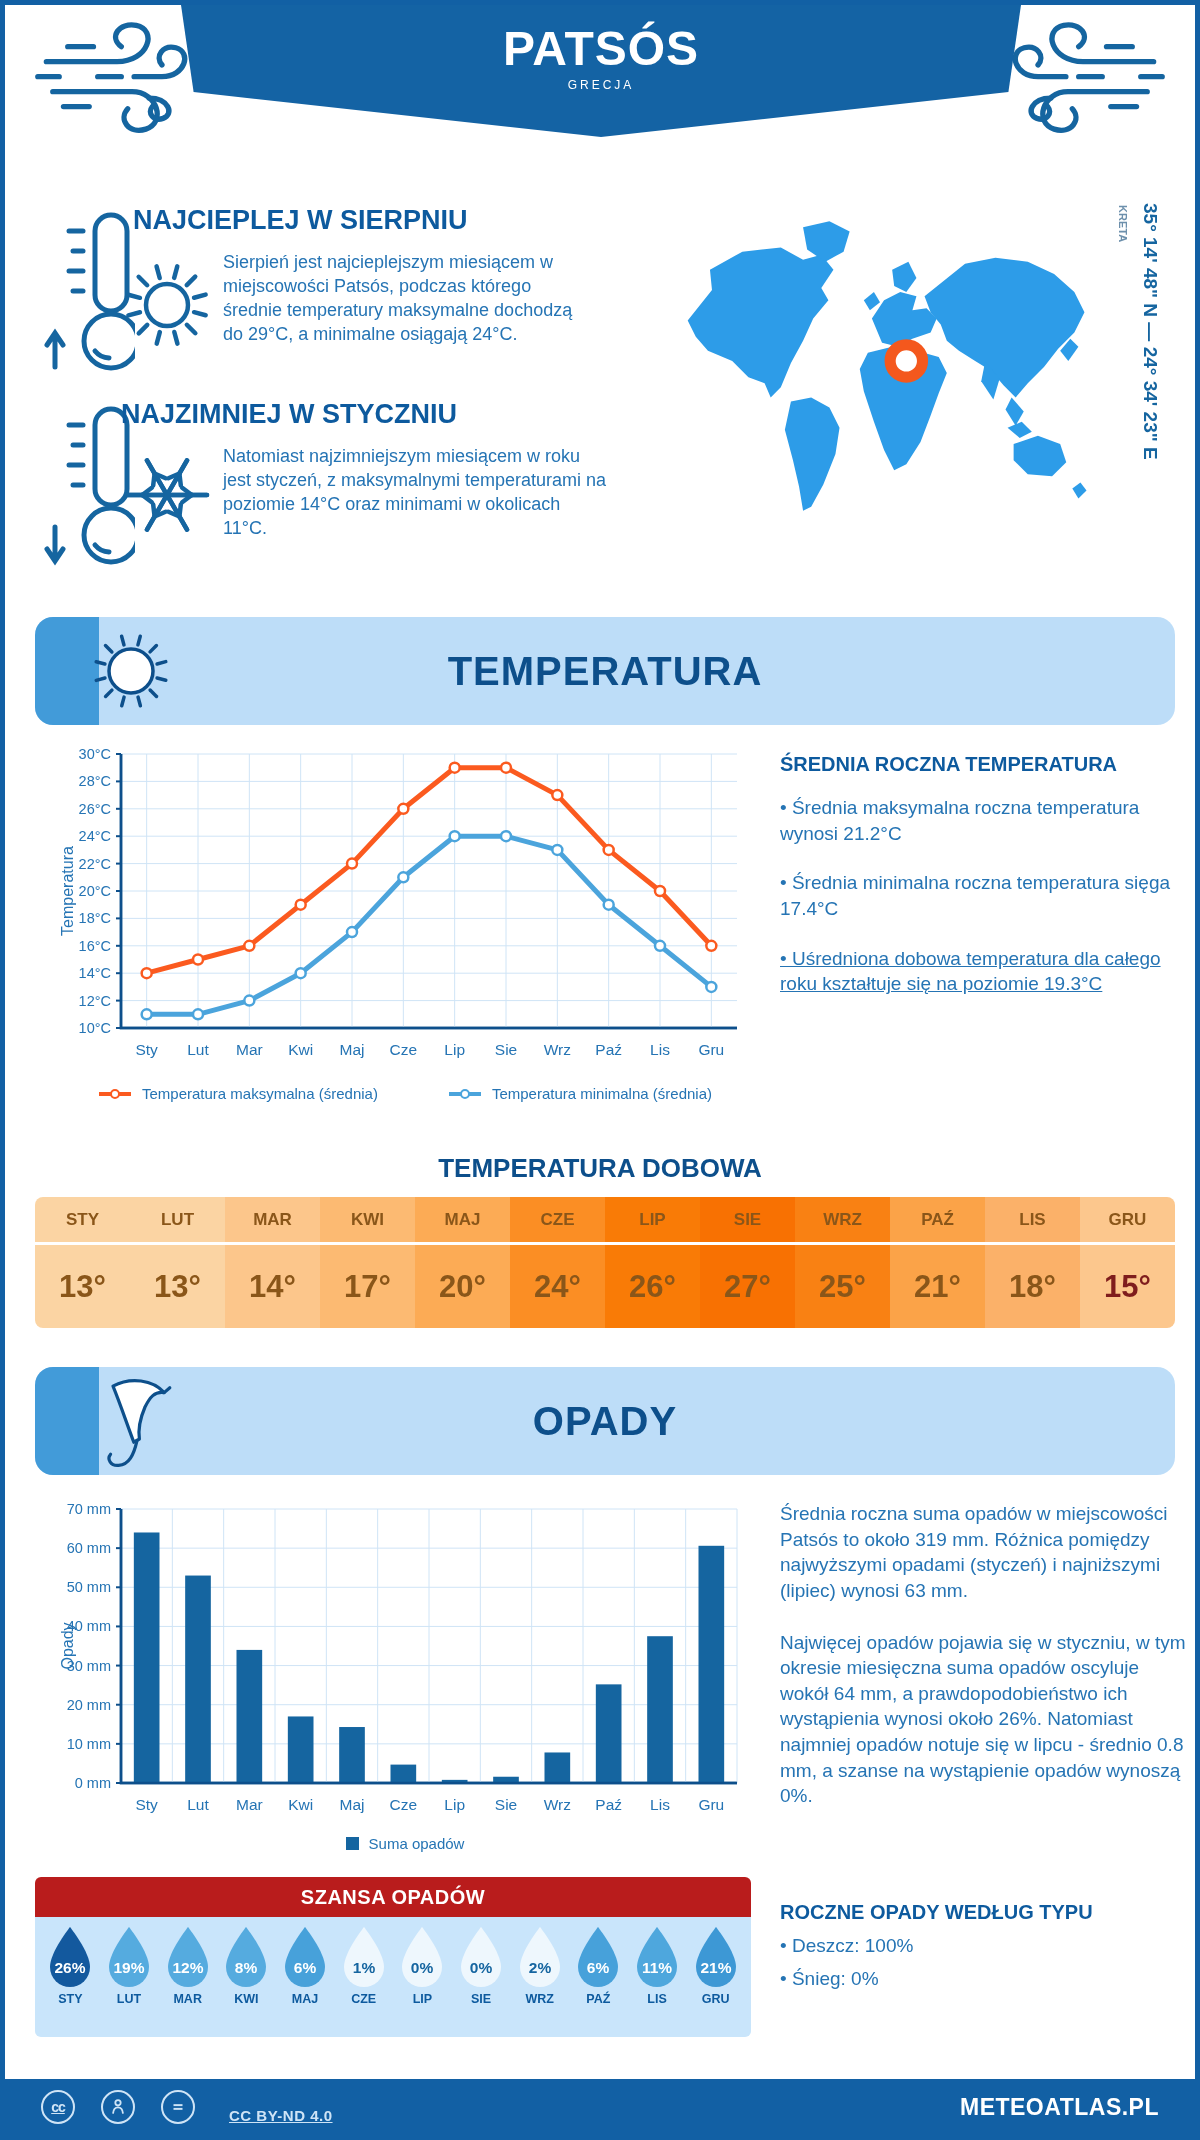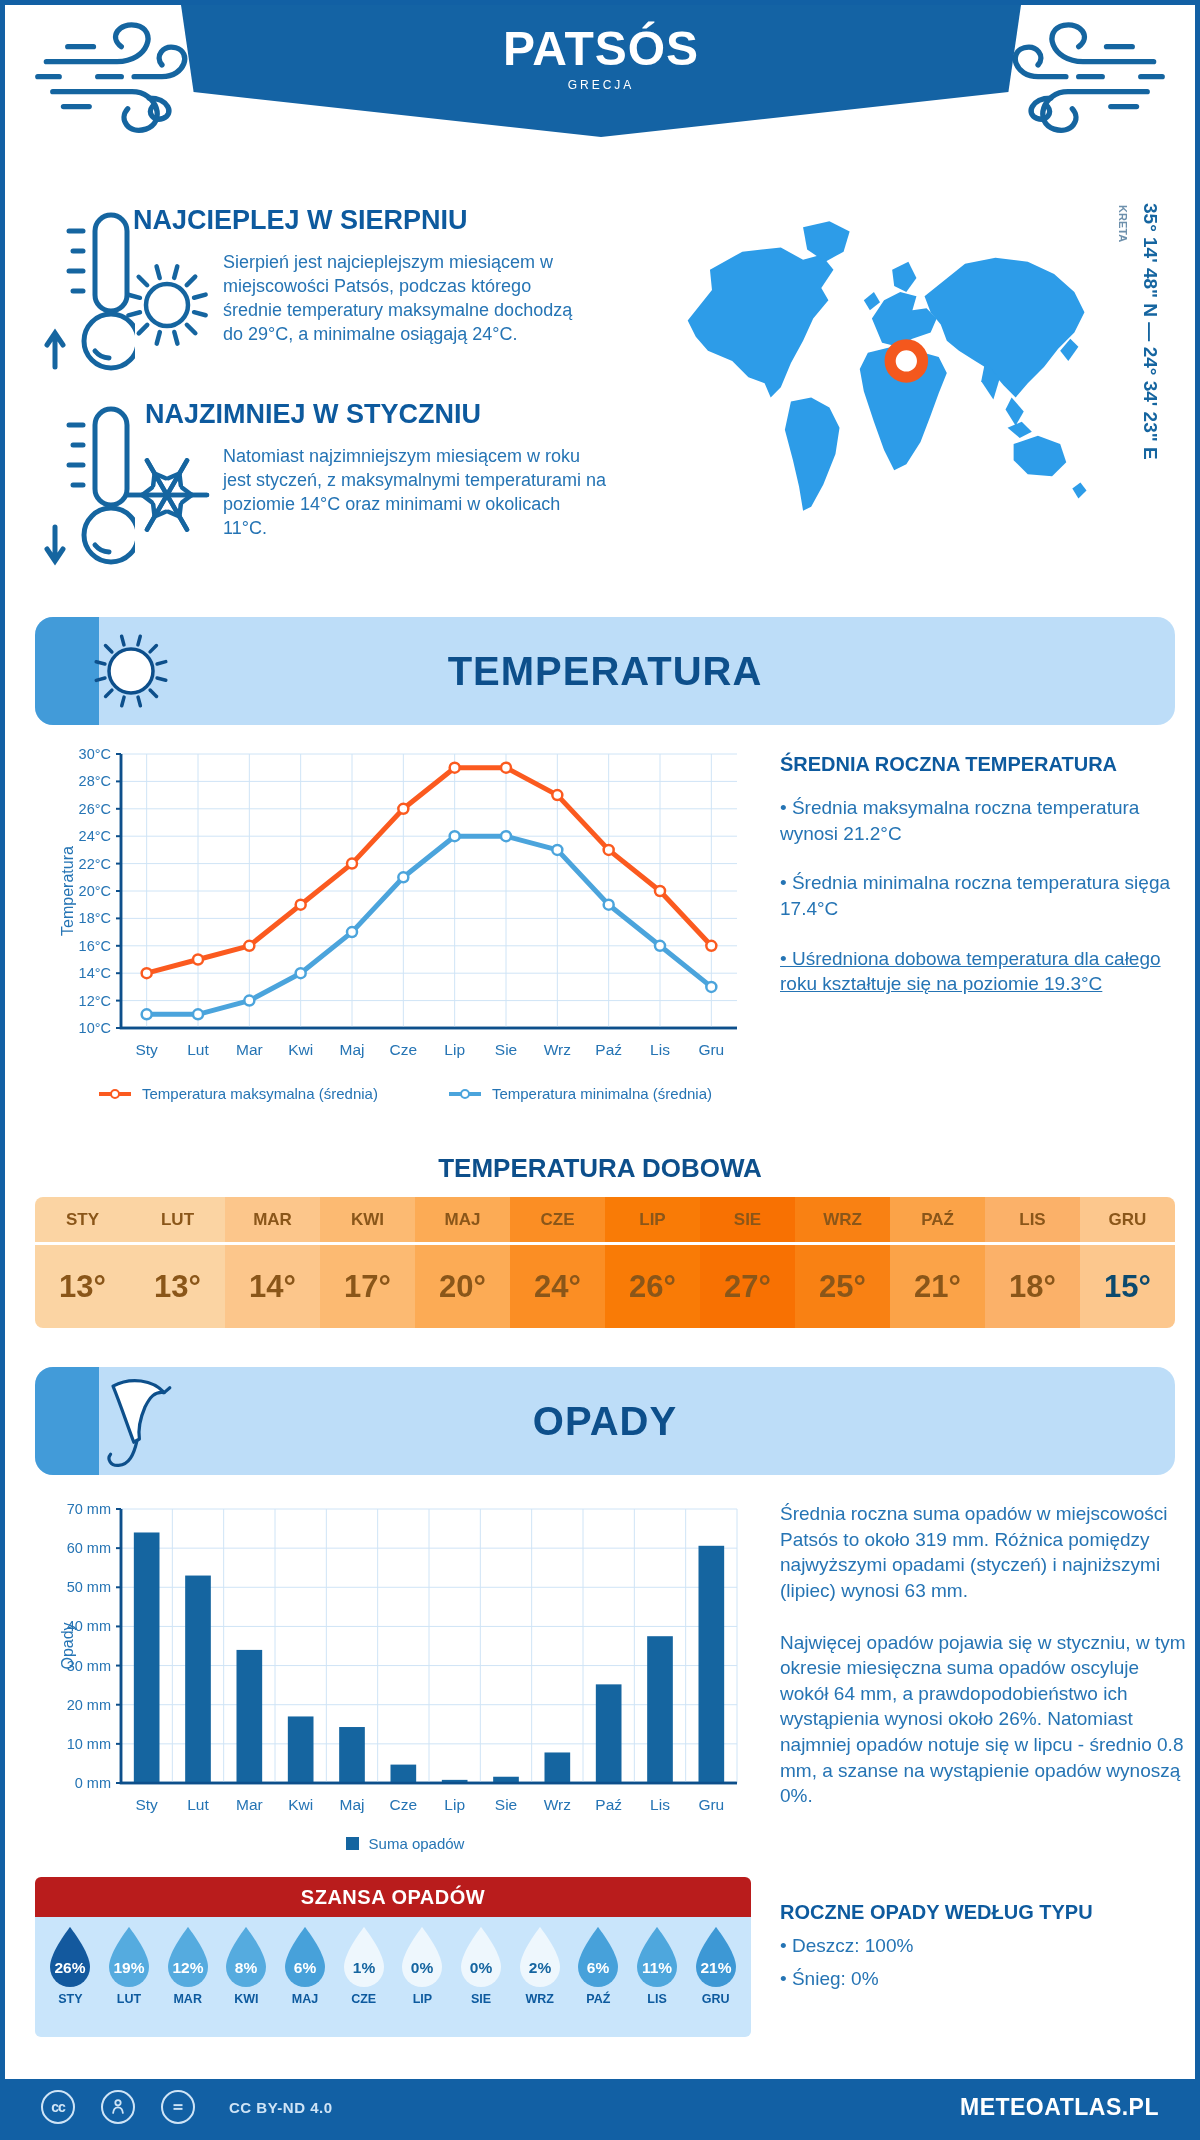--- a/index.html
+++ b/index.html
@@ -44,21 +44,21 @@
   
   #chance{left:30px;top:1872px;width:716px;height:160px;border-radius:6px;overflow:hidden;}
   #chance-header{height:40px;background:#b91c1c;color:#fff;display:flex;align-items:center;
      justify-content:center;font-size:20px;font-weight:bold;letter-spacing:.5px;}
   #chance-body{height:120px;background:#c9e5fb;display:flex;padding:8px 6px 0 6px;}
   .drop-col{flex:1;display:flex;flex-direction:column;align-items:center;}
   .drop-col .mon{margin-top:3px;font-size:12.5px;font-weight:bold;color:#0d5a9e;}
   
   #footer{left:0;bottom:0;width:1190px;height:56px;background:#1260a4;display:flex;
      align-items:center;justify-content:space-between;padding:0 36px;color:#cfe4f6;}
-  .cc-row{display:flex;align-items:center;gap:26px;}
+  .cc-row{display:flex;align-items:flex-end;gap:26px;text-decoration:underline;}
   .cc-circle{width:34px;height:34px;border:2.5px solid #cfe4f6;border-radius:50%;
      display:flex;align-items:center;justify-content:center;}
   .cc-label{font-size:15px;font-weight:bold;margin-left:8px;letter-spacing:.5px;}
   #site{font-size:23px;font-weight:bold;color:#ffffff;letter-spacing:.5px;}
 </style>
 </head>
 <body>
 
 <div id="page">
 
@@ -153,21 +153,21 @@
         <line x1="23.2" y1="52" x2="32.813723386563204" y2="44.81833427075252"></line>
         <line x1="23.2" y1="52" x2="32.813723386563204" y2="59.18166572924748"></line>
         <line x1="68.00000000000001" y1="86.64101615137753" x2="27.999999999999982" y2="17.358983848622465"></line>
         <line x1="35.59999999999999" y1="30.52256998614593" x2="46.626366656298" y2="35.25746579924248"></line>
         <line x1="35.59999999999999" y1="30.52256998614593" x2="34.18735673026518" y2="42.439131528489966"></line>
         <line x1="27.999999999999996" y1="86.64101615137754" x2="68" y2="17.358983848622458"></line>
         <line x1="60.400000000000006" y1="30.52256998614592" x2="61.812643269734814" y2="42.43913152848996"></line>
         <line x1="60.400000000000006" y1="30.52256998614592" x2="49.37363334370199" y2="35.25746579924248"></line>
       </g>
   </svg>
-  <div class="abs hl-title" style="left:140px;top:394px;width:480px">NAJZIMNIEJ W STYCZNIU</div>
+  <div class="abs hl-title" style="left:116px;top:394px;width:480px">NAJZIMNIEJ W STYCZNIU</div>
   <div class="abs hl-text" style="left:218px;top:440px;width:386px">Natomiast najzimniejszym miesiącem w roku jest styczeń, z maksymalnymi temperaturami na poziomie 14°C oraz minimami w okolicach 11°C.</div>
 
   <svg class="abs" style="left:646px;top:194px" width="456" height="332" viewBox="0 0 450 328">
     <g id="map-land" fill="#2d9ce8">
       <path d="M36 120 L60 90 L58 70 L90 52 L128 48 L150 60 L168 55 L180 70 L168 88 L175 100 L160 118 L150 140 L138 162 L128 186 L118 196 L112 182 L96 176 L80 160 L56 150 L44 136 Z"></path>
       <path d="M150 28 L176 22 L196 32 L190 52 L172 62 L154 50 Z"></path>
       <path d="M138 200 L158 196 L176 206 L186 226 L182 252 L170 282 L158 304 L150 308 L146 284 L140 258 L132 228 Z"></path>
       <path d="M238 70 L254 62 L262 78 L252 92 L240 86 Z"></path>
       <path d="M210 100 L220 92 L226 102 L216 110 Z"></path>
       <path d="M218 118 L230 100 L246 92 L262 96 L258 110 L272 108 L282 118 L276 132 L258 138 L244 146 L228 142 Z"></path>
@@ -363,21 +363,21 @@
       <div class="day-cell" style="background: rgb(251, 163, 72);">
         <div class="m" style="color: rgb(138, 86, 25);">PAŹ</div>
         <div class="v" style="color: rgb(138, 86, 25);">21°</div>
       </div>
       <div class="day-cell" style="background: rgb(251, 177, 105);">
         <div class="m" style="color: rgb(138, 86, 25);">LIS</div>
         <div class="v" style="color: rgb(138, 86, 25);">18°</div>
       </div>
       <div class="day-cell" style="background: rgb(252, 199, 141);">
         <div class="m" style="color: rgb(138, 86, 25);">GRU</div>
-        <div class="v" style="color: #0c4a6e;">15°</div>
+        <div class="v" style="color: #7f1d1d;">15°</div>
       </div>
     </div>
 
   <div class="abs sec-banner" style="top:1362px">
     <div class="sq"></div>
     <svg class="abs" style="left:52px;top:8px" width="92" height="104" viewBox="0 0 110 130">
       <path d="M30 14 C52 2 80 6 94 22 C82 20 76 28 70 40 C64 54 61 66 63 80 L56 84 C47 60 39 36 30 14 Z" fill="#ffffff" stroke="#0d4f8b" stroke-width="4" stroke-linejoin="round"></path>
       <path d="M60 82 C56 100 50 112 37 113 C27 114 22 105 27 99" fill="none" stroke="#0d4f8b" stroke-width="4" stroke-linecap="round"></path>
       <path d="M94 22 L101 16" stroke="#0d4f8b" stroke-width="4" stroke-linecap="round"></path>
     </svg>

